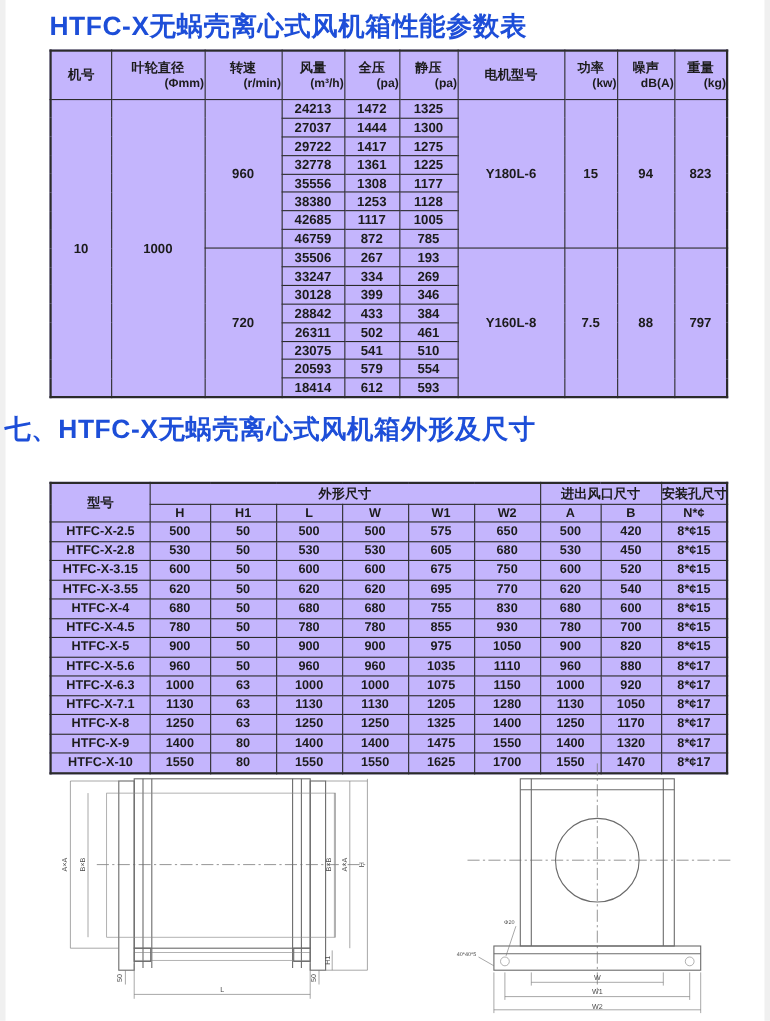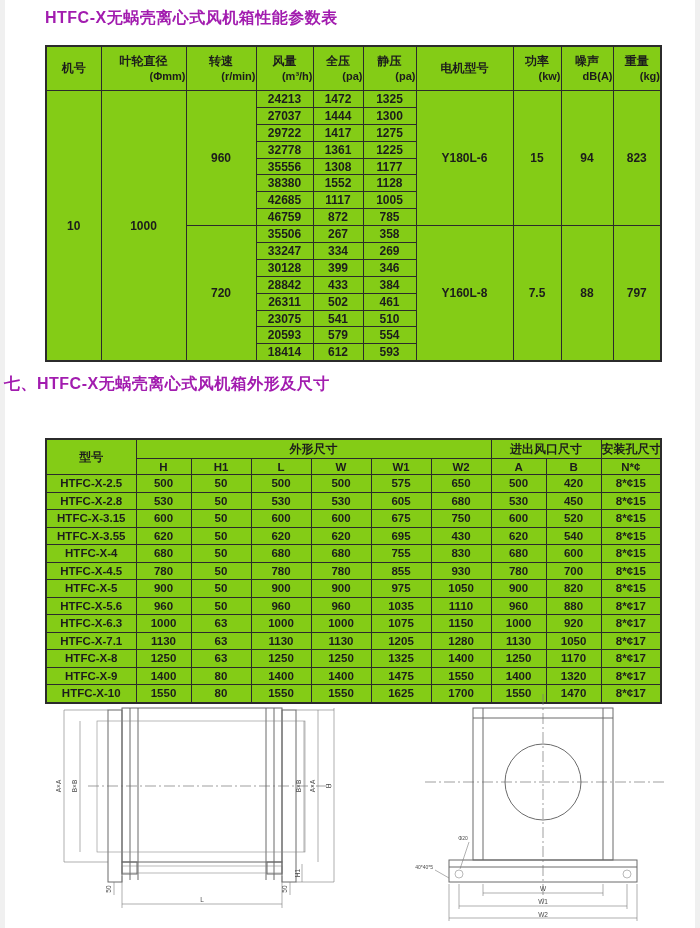--- a/index.html
+++ b/index.html
@@ -6,27 +6,27 @@
   body{
     width:700px;height:928px;position:relative;background:#ffffff;
     font-family:"Liberation Sans","DejaVu Sans",sans-serif;color:#1a1a1a;
     overflow:hidden;
   }
   .edge{position:absolute;top:0;bottom:0;width:5px;background:#f0f0f0;}
   .edge.left{left:0;}
   .edge.right{right:0;}
 
   .doc-title{
-    position:absolute;font-weight:700;font-size:16px;letter-spacing:0.5px;
-    color:#a21caf;white-space:nowrap;
+    position:absolute;font-weight:700;font-size:24px;letter-spacing:0.5px;
+    color:#1d4ed8;white-space:nowrap;
   }
   #title-perf{left:45px;top:8px;}
   #title-dims{left:4px;top:374px;}
 
-  table{border-collapse:collapse;table-layout:fixed;position:absolute;background:#84cc16;}
+  table{border-collapse:collapse;table-layout:fixed;position:absolute;background:#c4b5fd;}
   table.grid{border:2px solid #2b2b2b;}
   table.grid th,table.grid td{
     border:1px solid #2b2b2b;text-align:center;vertical-align:middle;
     padding:0;font-weight:700;color:#1c1c1c;overflow:hidden;white-space:nowrap;
   }
 
   
   #perf-table{left:45px;top:45px;width:615px;}
   #perf-table thead th{height:43px;font-size:12px;line-height:1.3;}
   #perf-table tbody td{height:15.9px;font-size:12px;}
@@ -161,41 +161,41 @@
       </tr>
 
       <tr>
         <td>35556</td>
         <td>1308</td>
         <td>1177</td>
       </tr>
 
       <tr>
         <td>38380</td>
-        <td>1552</td>
+        <td>1253</td>
         <td>1128</td>
       </tr>
 
       <tr>
         <td>42685</td>
         <td>1117</td>
         <td>1005</td>
       </tr>
 
       <tr>
         <td>46759</td>
         <td>872</td>
         <td>785</td>
       </tr>
 
     <tr>
       <td rowspan="8">720</td>
       <td>35506</td>
       <td>267</td>
-      <td>358</td>
+      <td>193</td>
       <td rowspan="8">Y160L-8</td>
       <td rowspan="8">7.5</td>
       <td rowspan="8">88</td>
       <td rowspan="8">797</td>
     </tr>
 
       <tr>
         <td>33247</td>
         <td>334</td>
         <td>269</td>
@@ -325,21 +325,21 @@
         <td>8*¢15</td>
       </tr>
 
       <tr>
         <td>HTFC-X-3.55</td>
         <td>620</td>
         <td>50</td>
         <td>620</td>
         <td>620</td>
         <td>695</td>
-        <td>430</td>
+        <td>770</td>
         <td>620</td>
         <td>540</td>
         <td>8*¢15</td>
       </tr>
 
       <tr>
         <td>HTFC-X-4</td>
         <td>680</td>
         <td>50</td>
         <td>680</td>

